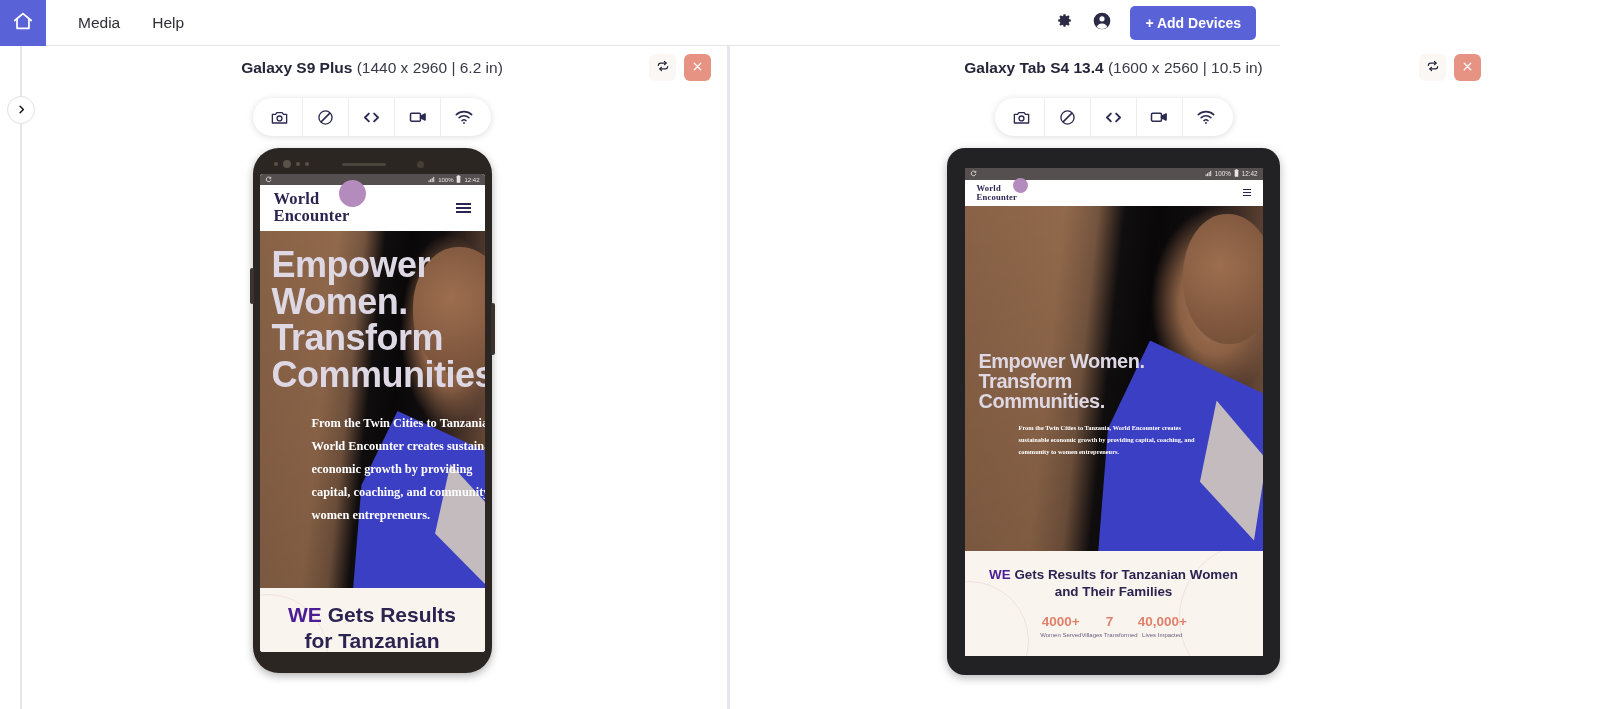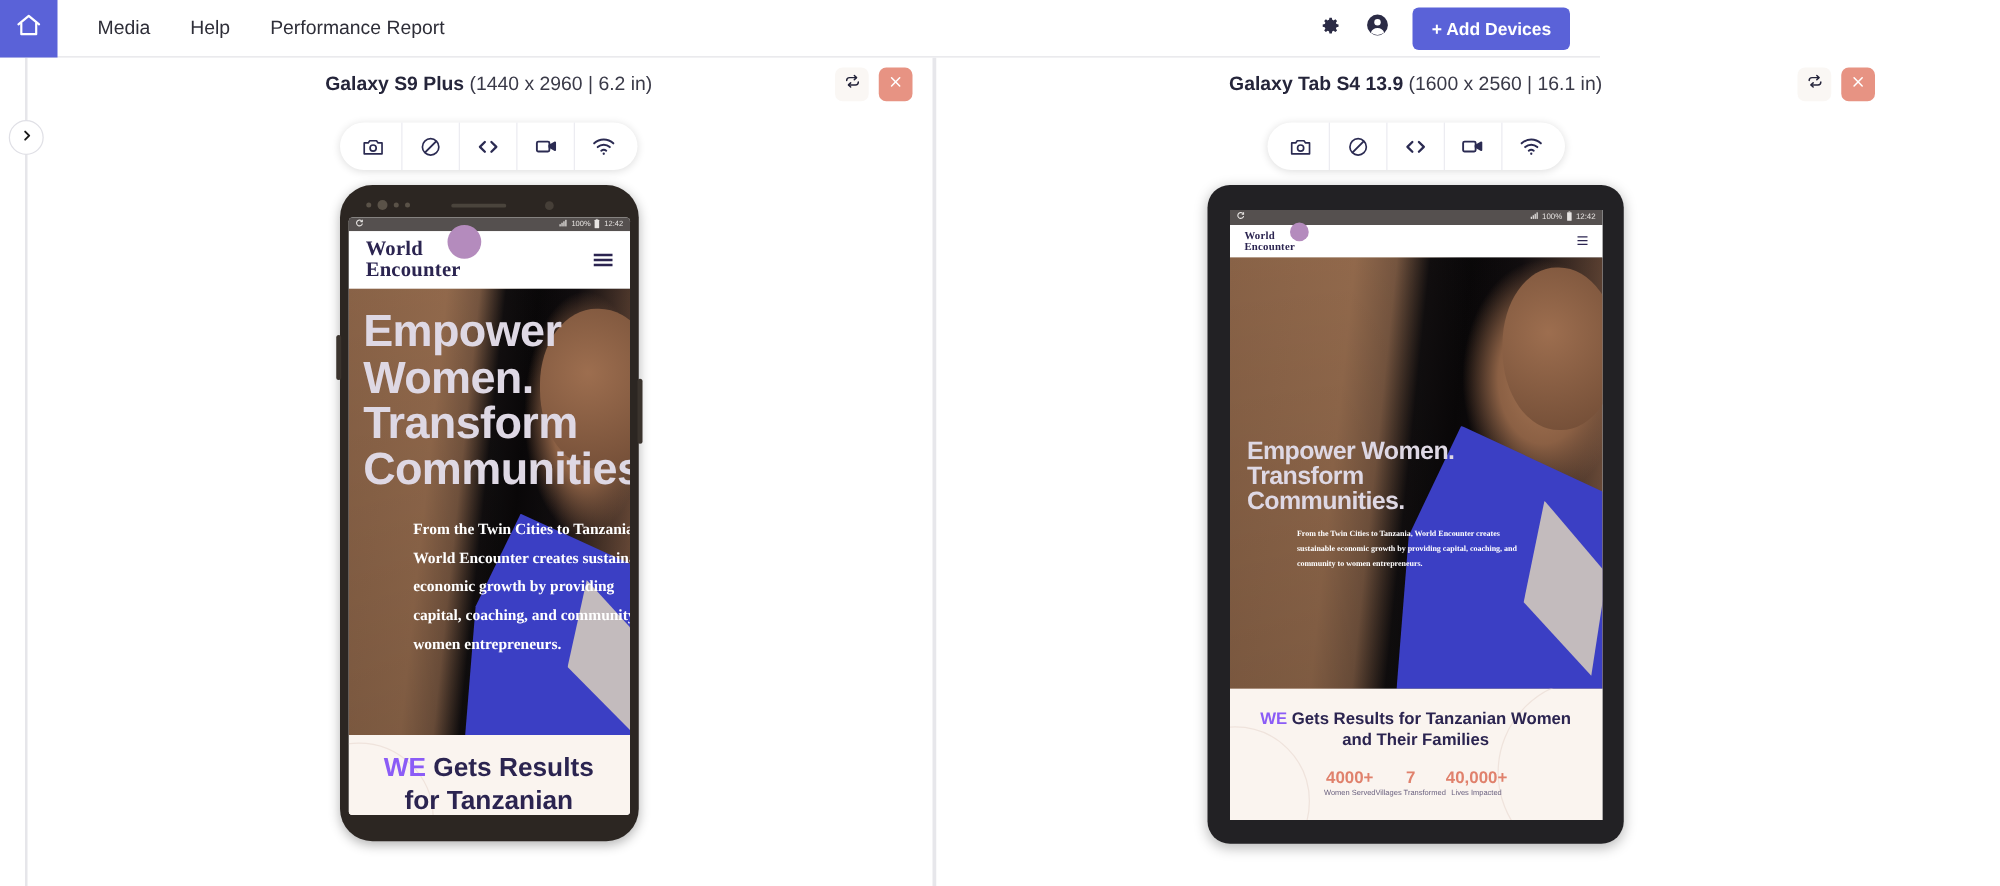--- a/index.html
+++ b/index.html
@@ -60,21 +60,21 @@
     width: 28px; height: 28px;
     border-radius: 50%;
     background: #ffffff;
     border: 1px solid #e0e0e6;
     display: flex; align-items: center; justify-content: center;
     cursor: pointer; z-index: 5;
   }
 
   
   .panels {
-    position: absolute; left: 36px; top: 46px;
+    position: absolute; left: 17px; top: 46px;
     width: 1480px; height: 663px;
     display: flex;
   }
   .panel {
     position: relative;
     height: 663px;
     display: flex; flex-direction: column; align-items: center;
   }
   .panel-phone { width: 710px; }
   .panel-divider {
@@ -273,21 +273,21 @@
     position: absolute;
     border: 1px solid #efe3dc;
     border-radius: 50%;
   }
   .stats-title {
     text-align: center;
     color: #2b2450;
     font-weight: bold;
     position: relative; z-index: 2;
   }
-  .stats-title .we { color: #8b5cf6; }
+  .stats-title .we { color: #4c1d95; }
   .stats-row {
     display: flex; justify-content: space-around;
     position: relative; z-index: 2;
   }
   .stat { text-align: center; }
   .stat-num { color: #e0816c; font-weight: bold; }
   .stat-lab { color: #6b6280; }
 </style>
 </head>
 <body>
@@ -297,21 +297,20 @@
     <span>
       <svg width="22" height="22" viewBox="0 0 24 24" fill="none" stroke="#ffffff" stroke-width="1.9" stroke-linecap="round" stroke-linejoin="round">
         <path d="M3 11.5 12 4l9 7.5"></path>
           <path d="M5.5 10.5V20h13v-9.5"></path>
       </svg>
     </span>
   </div>
   <div class="nav-links">
     <div class="nav-link">Media</div>
     <div class="nav-link">Help</div>
-    <div class="nav-link">Performance Report</div>
   </div>
   <div class="nav-right">
     <div class="icon-btn">
       <span>
         <svg width="19" height="19" viewBox="0 0 24 24" fill="#2b2b45">
           <path d="M12 8.2a3.8 3.8 0 1 0 0 7.6 3.8 3.8 0 0 0 0-7.6zm0 5.9a2.1 2.1 0 1 1 0-4.2 2.1 2.1 0 0 1 0 4.2z"></path>
           <path d="M20 13.2v-2.4l-2.1-.4a6.2 6.2 0 0 0-.6-1.4l1.2-1.8-1.7-1.7-1.8 1.2a6.2 6.2 0 0 0-1.4-.6L13.2 4h-2.4l-.4 2.1a6.2 6.2 0 0 0-1.4.6L7.2 5.5 5.5 7.2l1.2 1.8a6.2 6.2 0 0 0-.6 1.4L4 10.8v2.4l2.1.4c.14.49.35.96.6 1.4l-1.2 1.8 1.7 1.7 1.8-1.2c.44.25.91.46 1.4.6l.4 2.1h2.4l.4-2.1c.49-.14.96-.35 1.4-.6l1.8 1.2 1.7-1.7-1.2-1.8c.25-.44.46-.91.6-1.4L20 13.2z"></path>
         </svg>
       </span>
     </div>
@@ -482,22 +481,22 @@
         <div class="phone-bottom"></div>
       </div>
     </div>
   </div>
 
   <div class="panel-divider"></div>
 
   <div class="panel panel-tablet">
     <div class="panel-header">
       <div class="device-title">
-        <b>Galaxy Tab S4 13.9</b>
-        <span>(1600 x 2560 | 16.1 in)</span>
+        <b>Galaxy Tab S4 13.4</b>
+        <span>(1600 x 2560 | 10.5 in)</span>
       </div>
       <div class="header-actions">
         <div class="act-btn act-rotate">
           <span>
             <svg width="14" height="14" viewBox="0 0 24 24" fill="none" stroke="#24243a" stroke-width="2" stroke-linecap="round" stroke-linejoin="round">
               <path d="M17 7H8a4 4 0 0 0-4 4"></path>
                 <path d="M14.5 4.2 17.6 7l-3.1 2.8"></path>
               <path d="M7 17h9a4 4 0 0 0 4-4"></path>
                 <path d="M9.5 19.8 6.4 17l3.1-2.8"></path>
             </svg>

